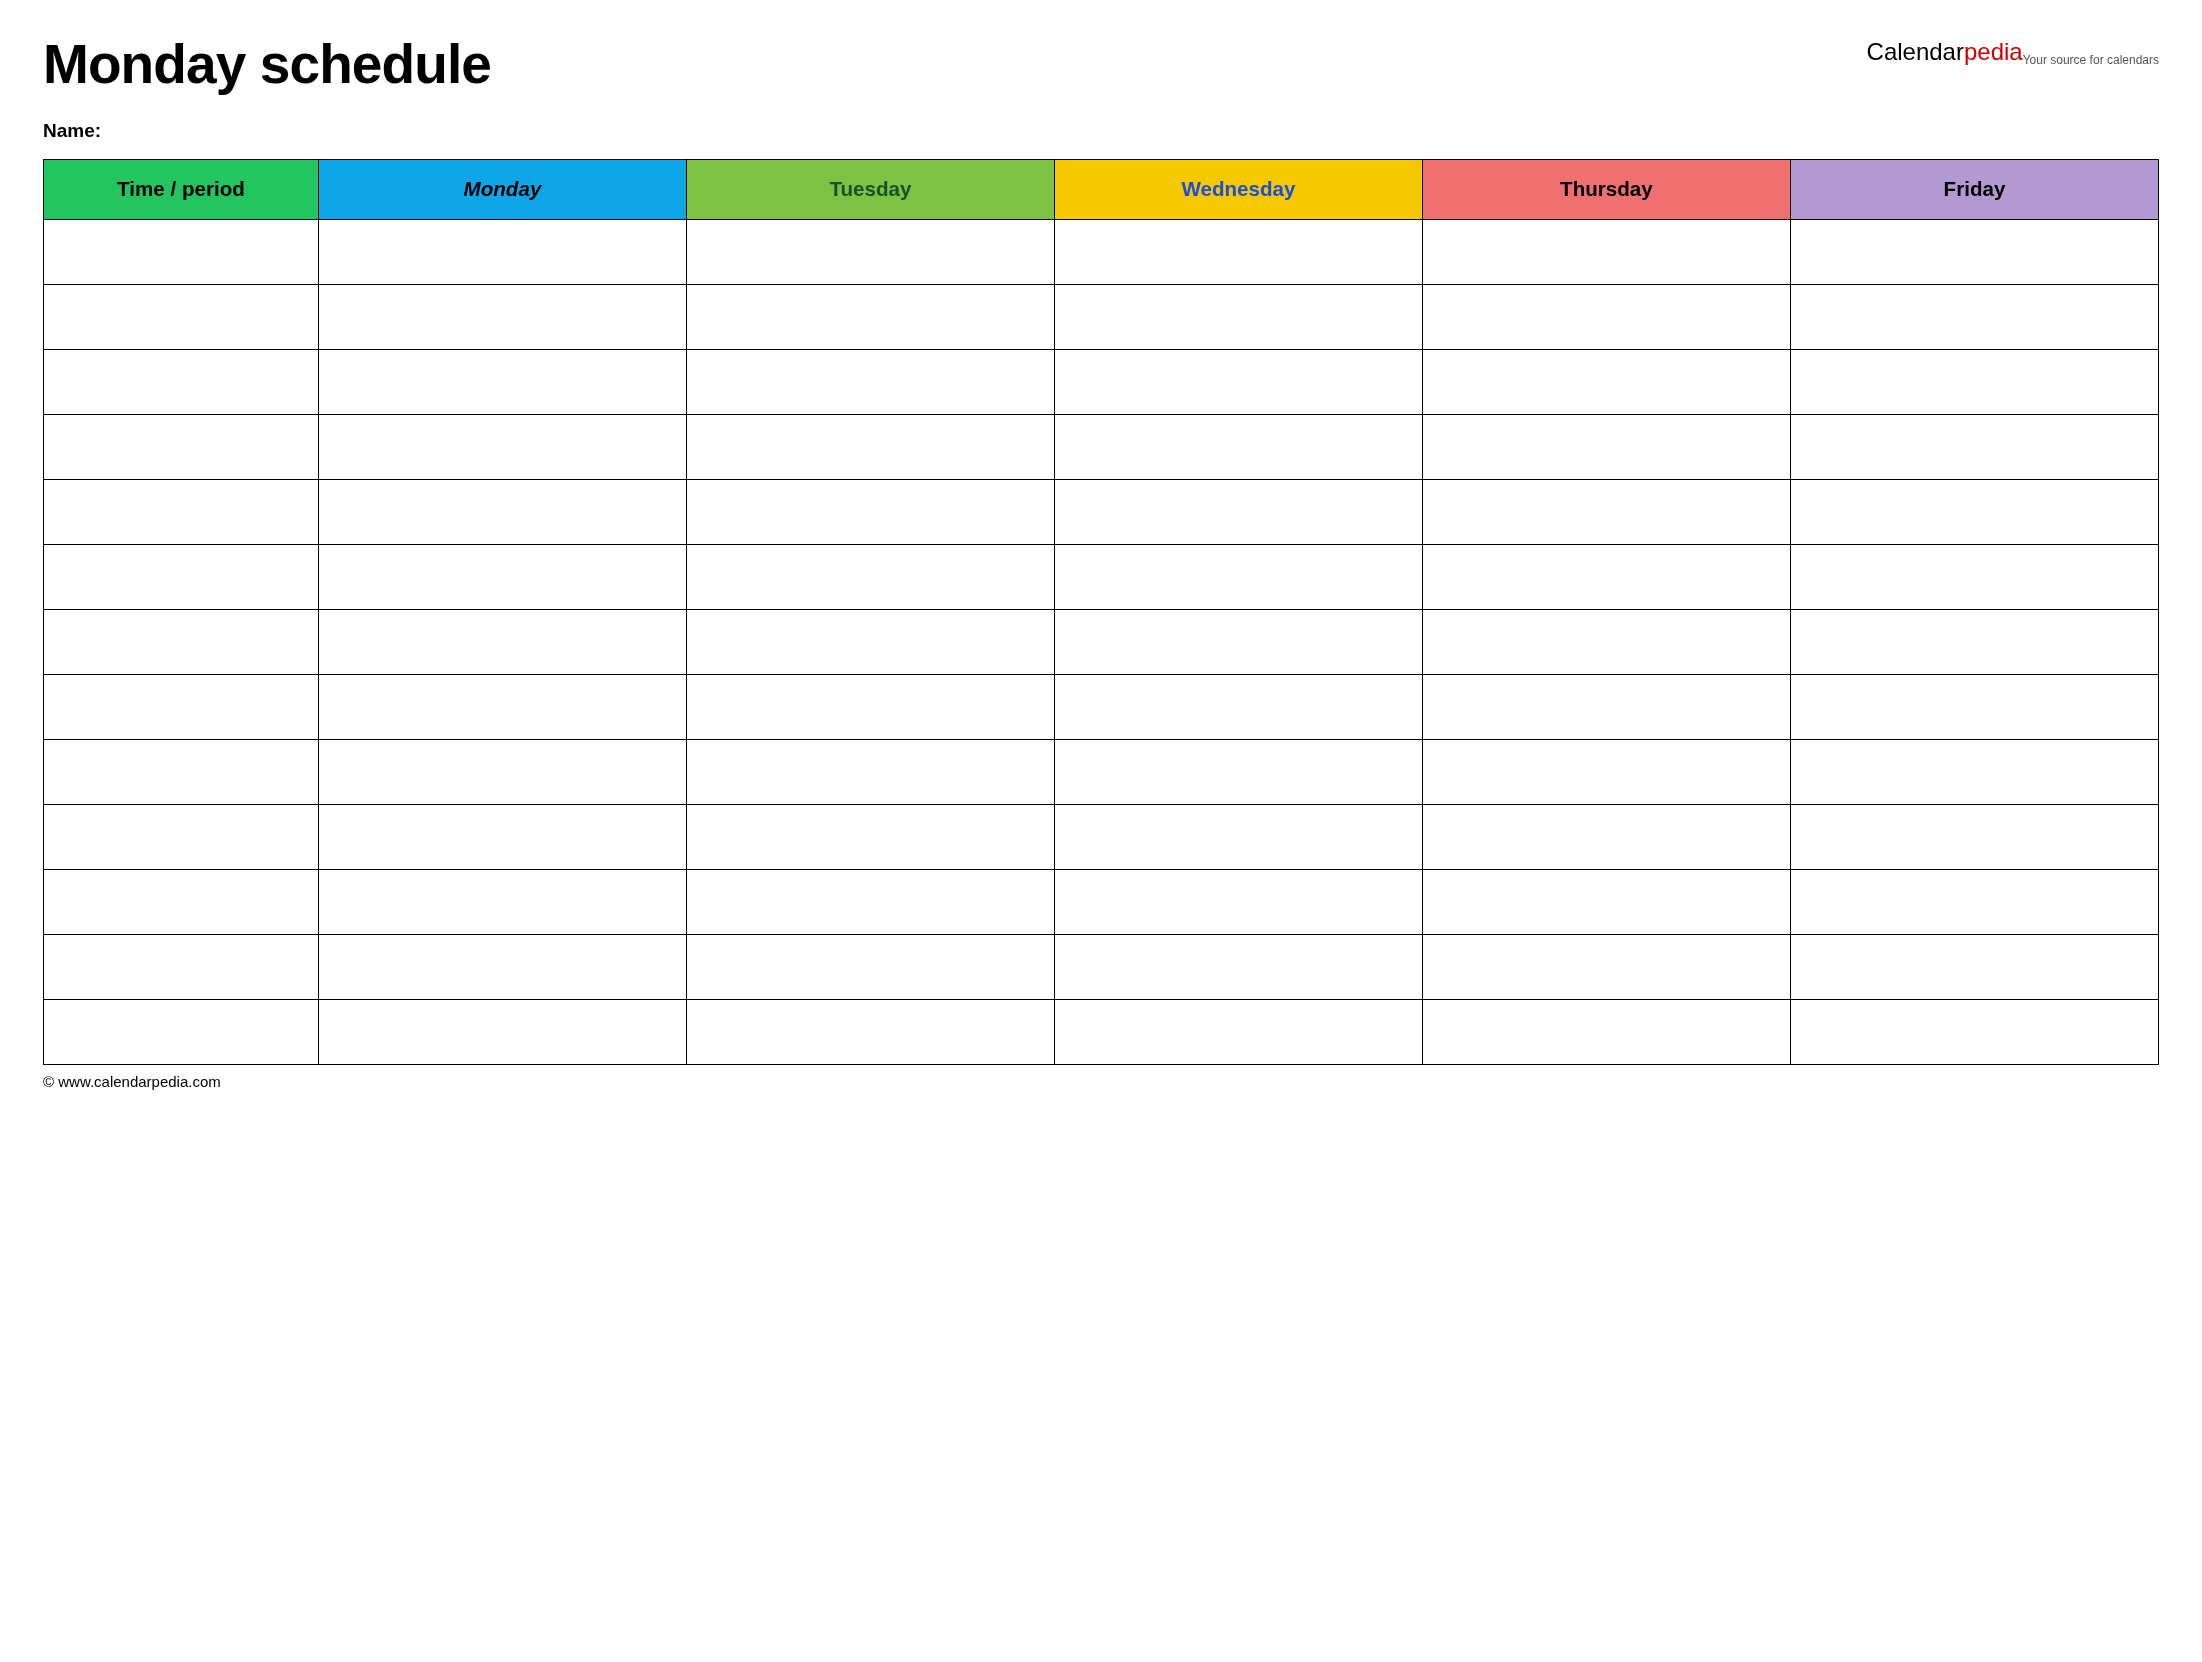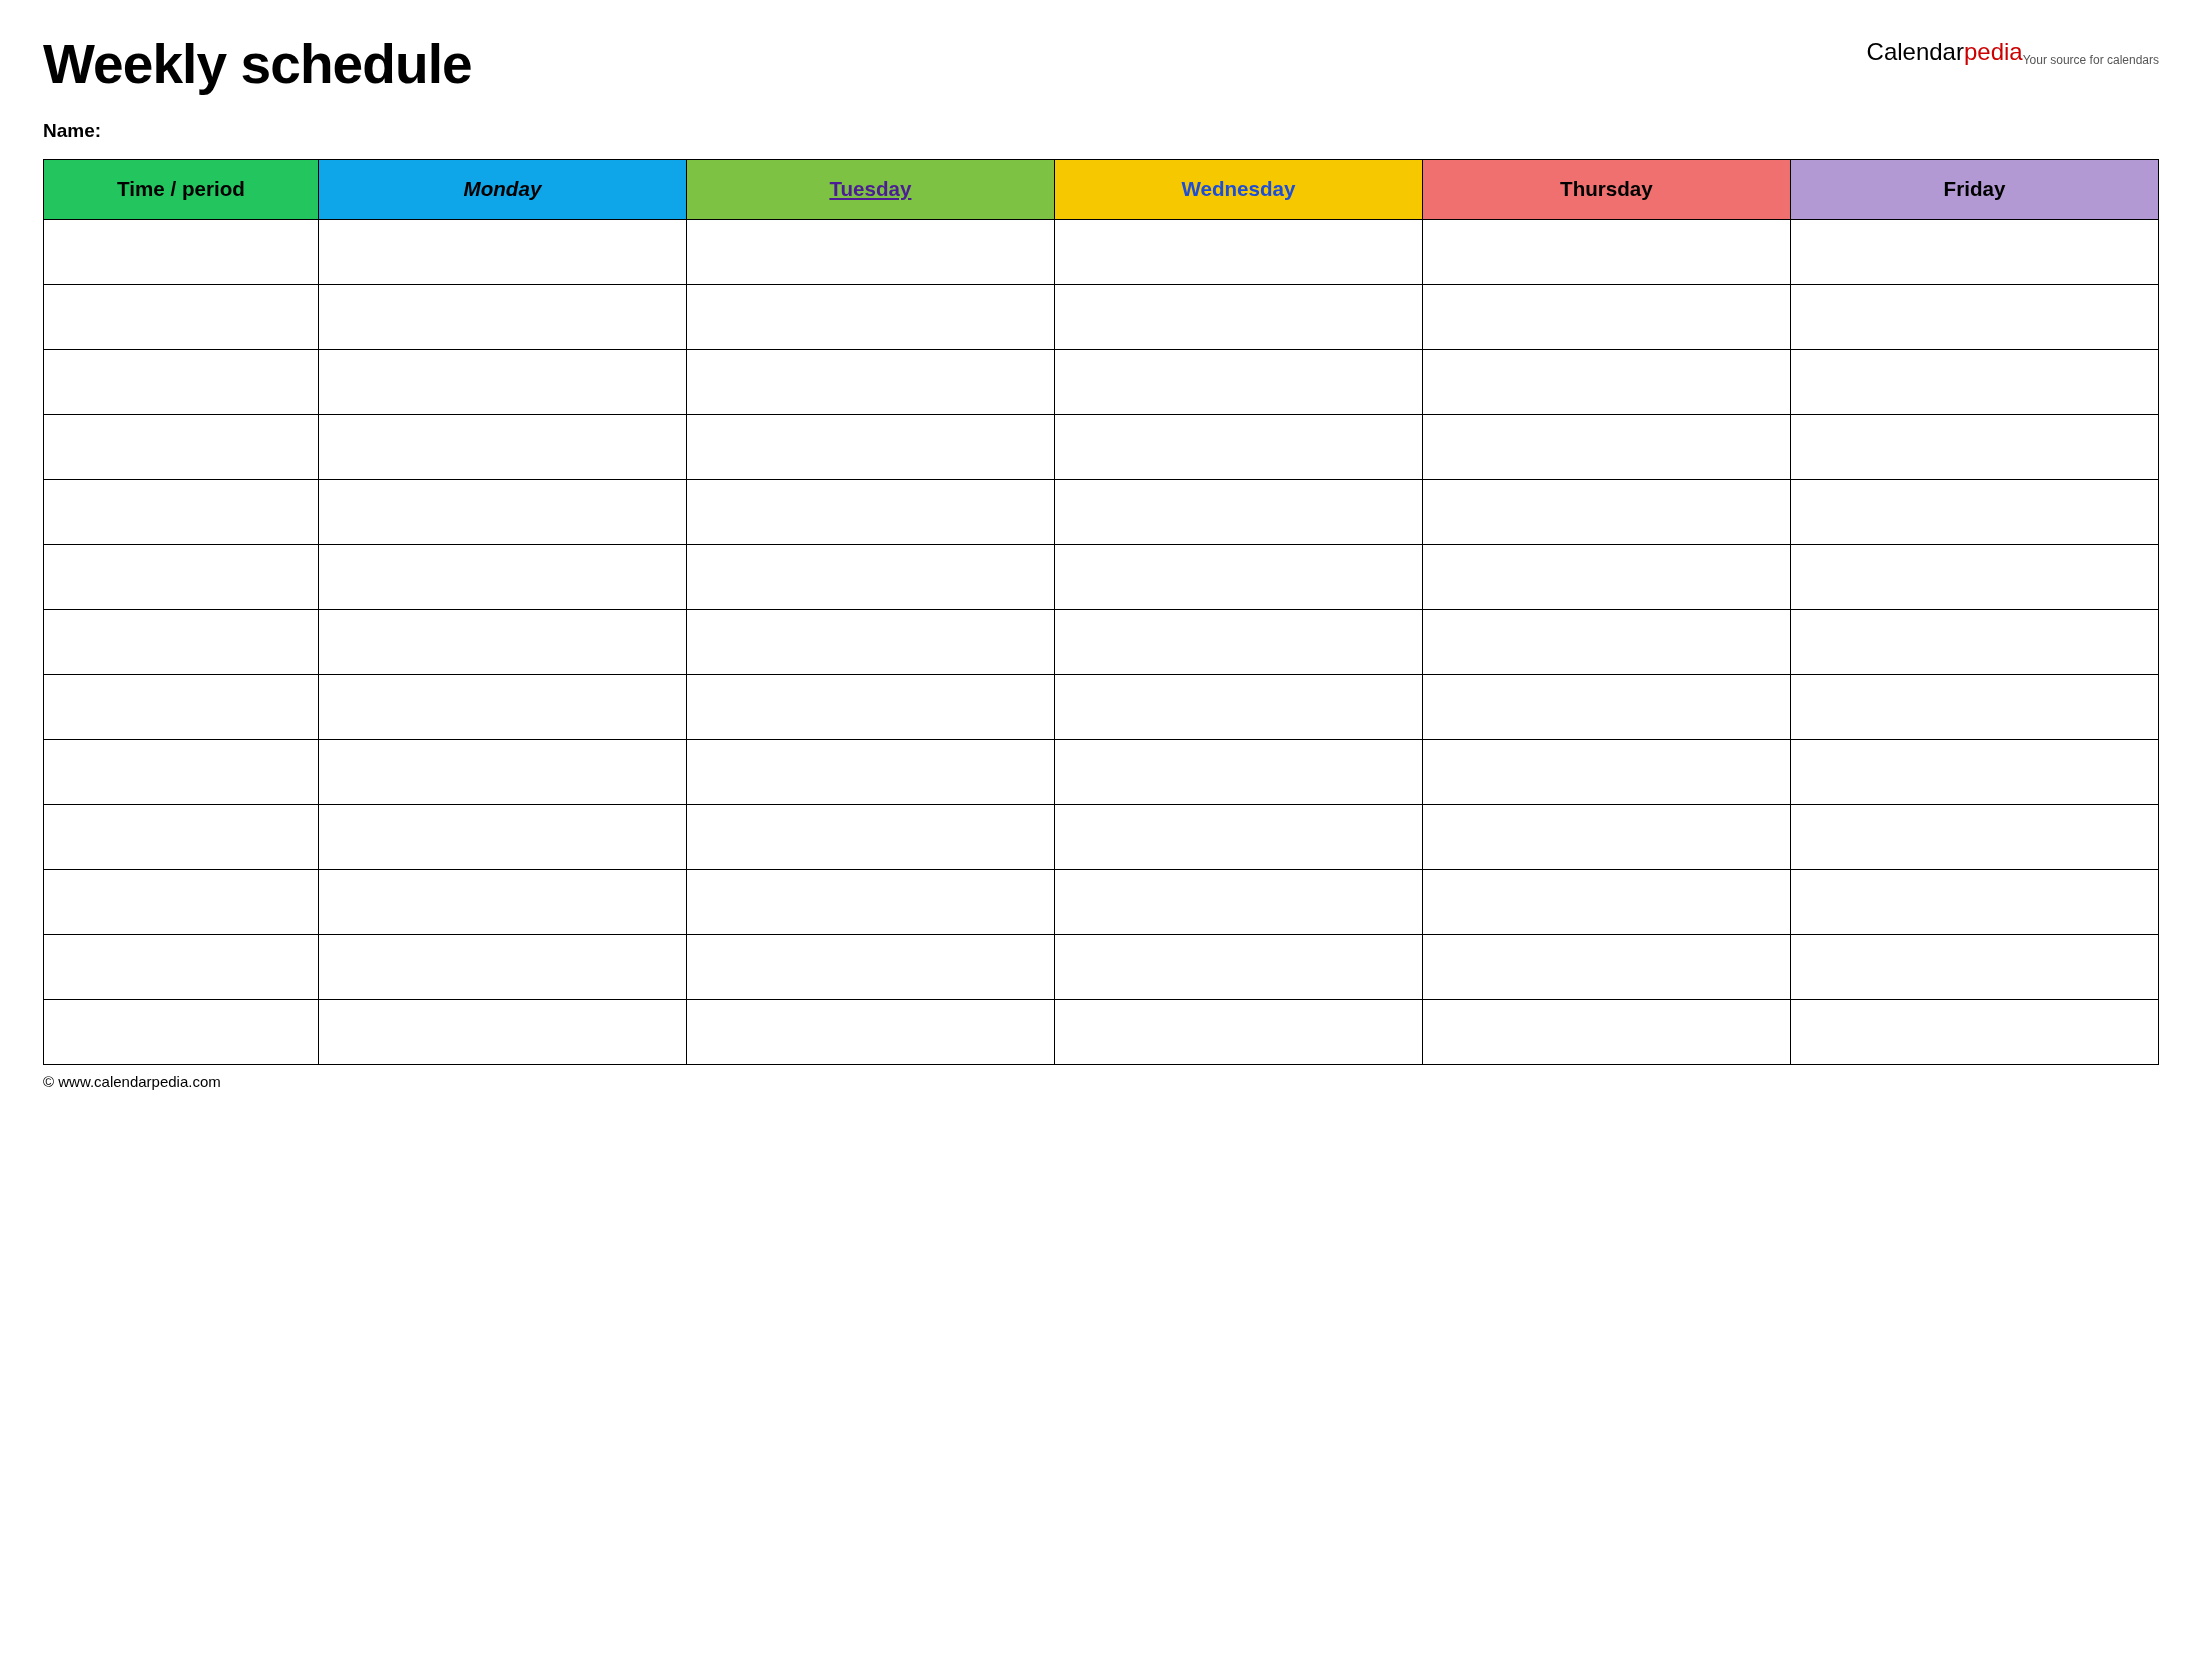--- a/index.html
+++ b/index.html
@@ -100,22 +100,21 @@
     .col-monday {
       width: 17.4%;
       background: #0ea5e9;
       color: #000000;
       font-style: italic;
     }
 
     .col-tuesday {
       width: 17.4%;
       background: #7dc242;
-      color: #4c1d95;
-      text-decoration: underline;
+      color: #14532d;
     }
 
     .col-wednesday {
       width: 17.4%;
       background: #f6c800;
       color: #1d4ed8;
     }
 
     .col-thursday {
       width: 17.4%;
@@ -144,21 +143,21 @@
       color: #000000;
     }
   </style>
 </head>
 <body>
 
 <div>
 
   <div class="header-section">
     <div class="title-block">
-      <h1 class="main-title">Weekly schedule</h1>
+      <h1 class="main-title">Monday schedule</h1>
       <div class="name-label">Name:</div>
     </div>
 
     <div class="logo-block">
       <div class="logo-text">
         <span class="calendar">Calendar</span><span class="pedia">pedia</span>
       </div>
       <div class="logo-tagline">Your source for calendars</div>
     </div>
   </div>

